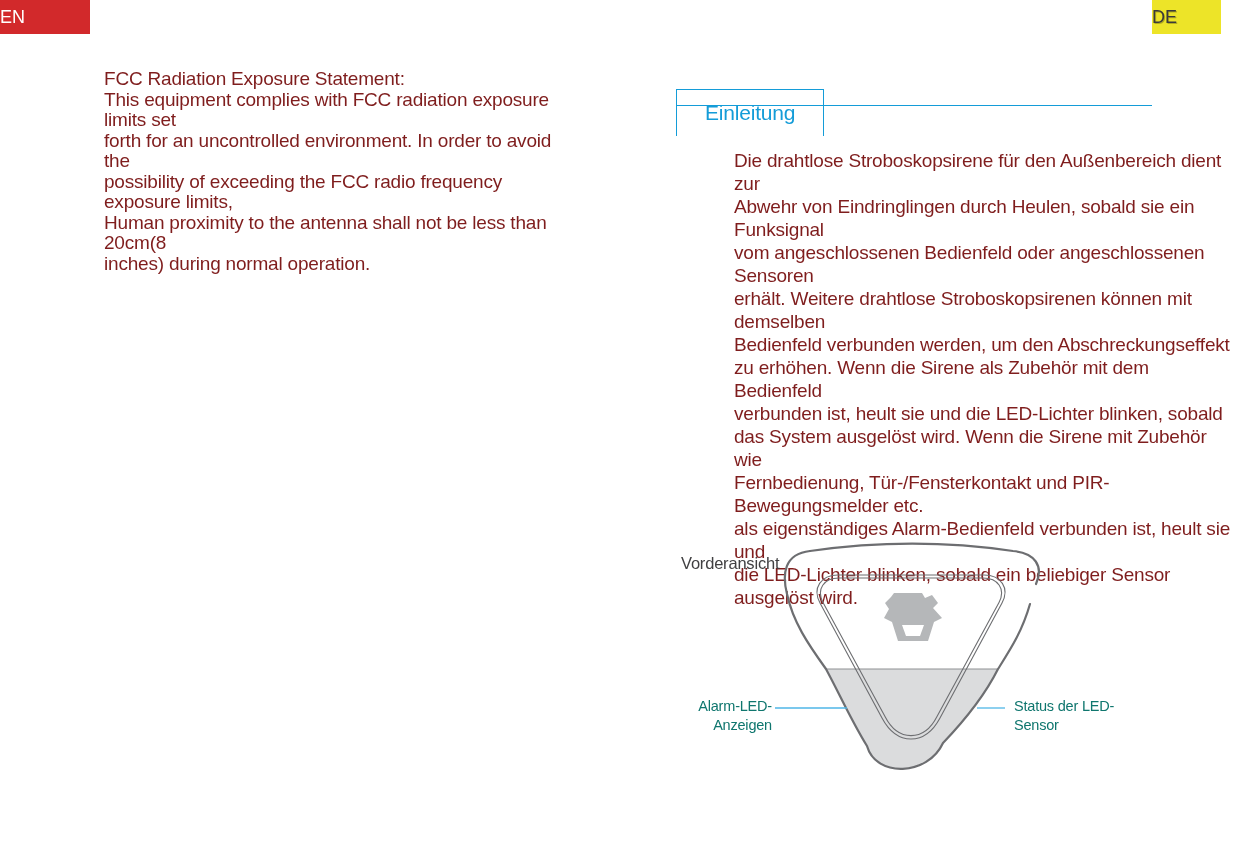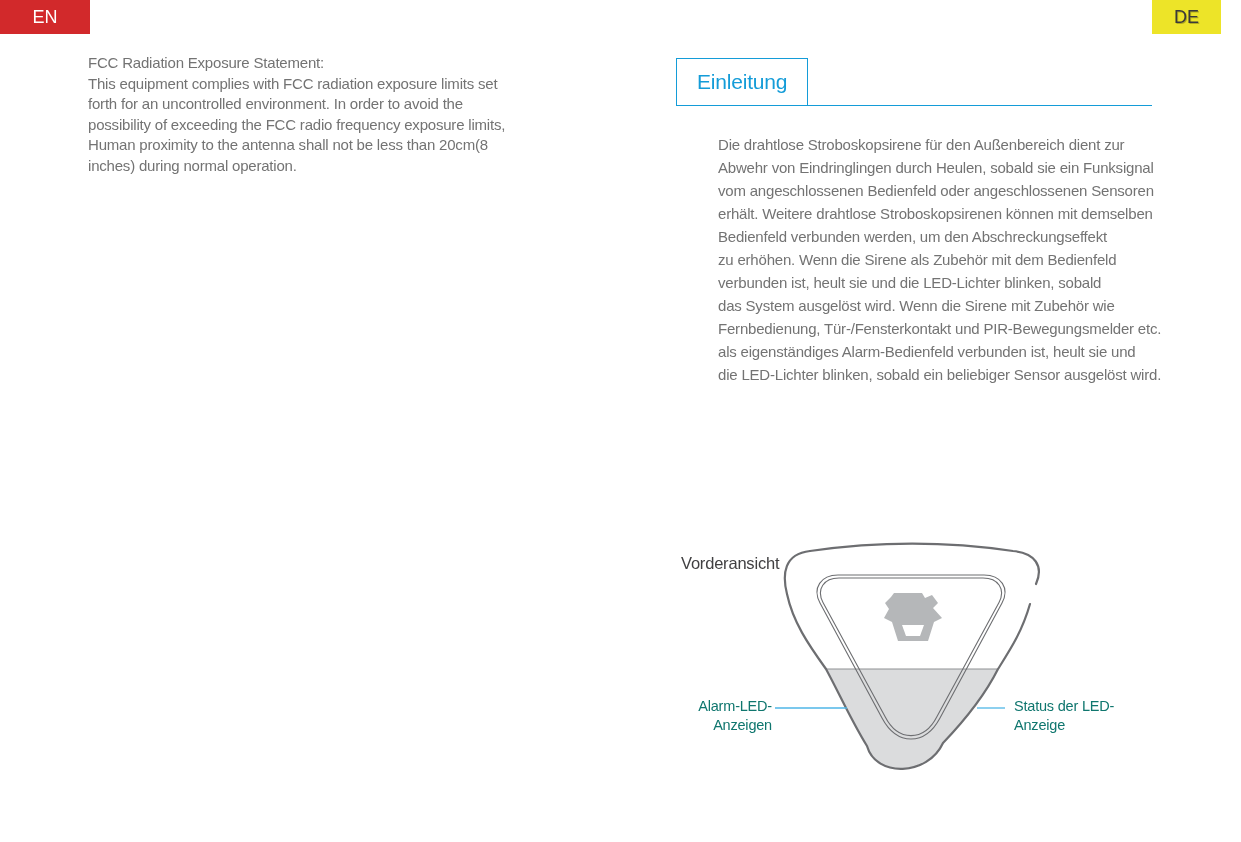--- a/index.html
+++ b/index.html
@@ -15,43 +15,43 @@
     background: #ffffff;
     overflow: hidden;
   }
 
   
   .lang-tab {
     position: absolute;
     top: 0;
     height: 34px;
     line-height: 34px;
-    text-align: center;
+    text-align: left;
     font-size: 18px;
   }
   .lang-tab.en {
     left: 0;
     width: 90px;
     background: #d2292b;
     color: #ffffff;
   }
   .lang-tab.de {
     left: 1152px;
     width: 69px;
     background: #ede428;
     color: #3a393b;
     text-shadow: 1px 1px 0 rgba(0,0,0,0.25);
   }
 
   
   .body-text {
     position: absolute;
-    margin: 0;
-    color: #737373;
-    font-size: 15px;
+    margin: 16px;
+    color: #7f1d1d;
+    font-size: 19px;
     letter-spacing: -0.2px;
     white-space: pre-line;
   }
   .fcc-text {
     left: 88px;
     top: 53px;
     width: 470px;
     line-height: 20.5px;
   }
   .german-text {
@@ -69,24 +69,25 @@
     height: 47px;
     border-bottom: 1.5px solid #149cd8;
   }
   .section-header .header-box {
     display: inline-block;
     box-sizing: border-box;
     height: 47px;
     line-height: 45px;
     border: 1.5px solid #149cd8;
     border-bottom: none;
-    padding: 0 20px;
+    padding: 0 28px;
     color: #149cd8;
     font-size: 21px;
     letter-spacing: -0.2px;
+    margin-top: 31px;
   }
   .header-einleitung { top: 58px; }
   .header-produkt    { top: 418px; }
 
   .subtitle {
     position: absolute;
     left: 681px;
     top: 508px;
     color: #414042;
     font-size: 16.5px;
@@ -173,15 +174,15 @@
       <path d="M 222 95 L 244 95 L 240 106 L 226 106 Z" fill="#ffffff"></path>
     </g>
 
     <line x1="95" y1="178" x2="167" y2="178" stroke="#4fb6e7" stroke-width="1.3"></line>
     <line x1="297" y1="178" x2="325" y2="178" stroke="#4fb6e7" stroke-width="1.3"></line>
   </svg>
 
   <div class="diagram-label left">Alarm-LED-
 Anzeigen</div>
   <div class="diagram-label right">Status der LED-
-Anzeige</div>
+Sensor</div>
 
 </div>
 
 </body></html>

